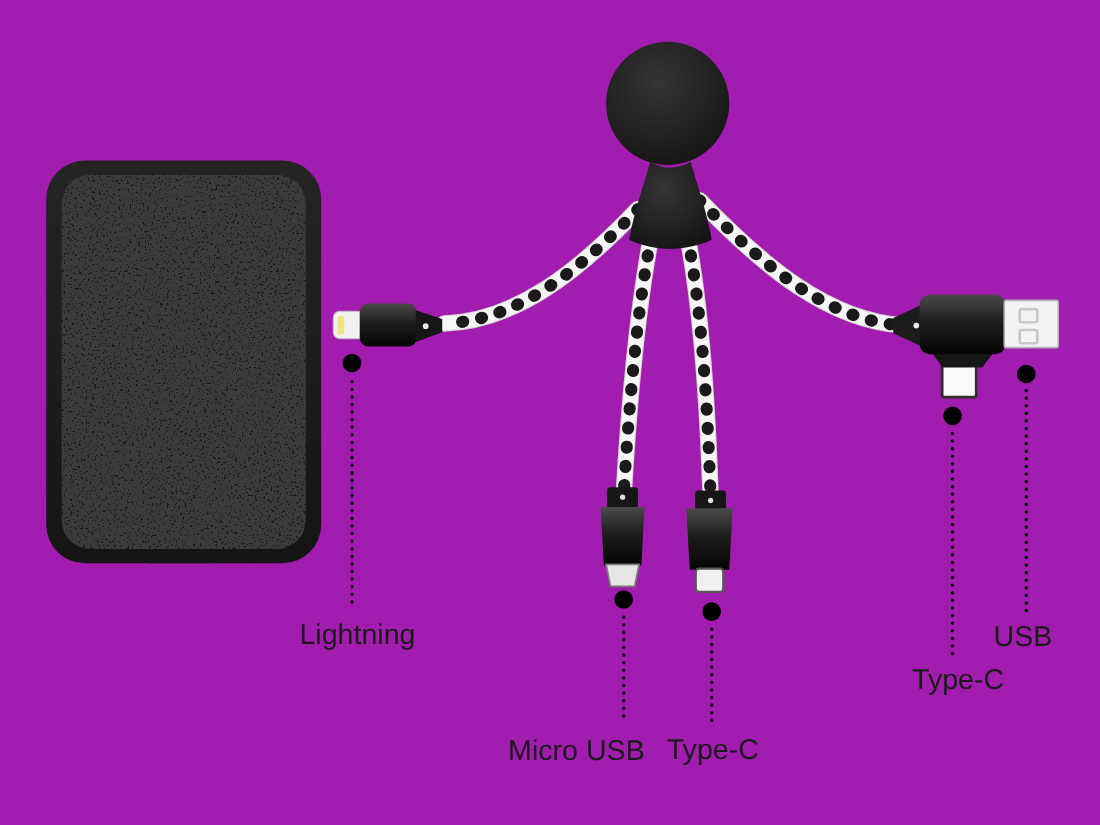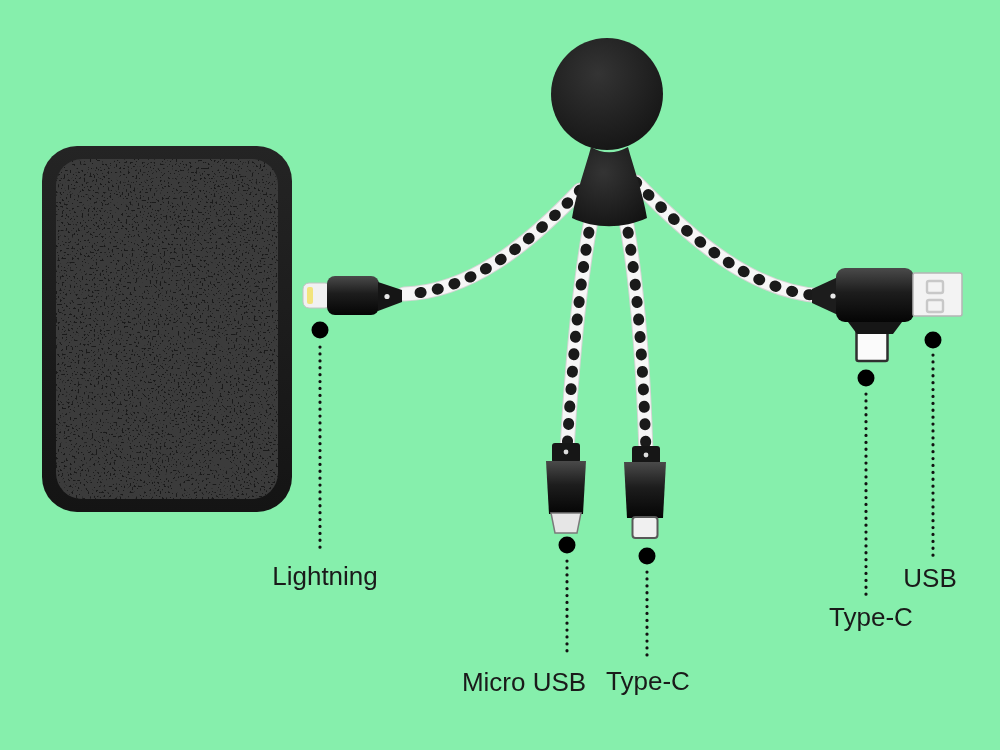--- a/index.html
+++ b/index.html
@@ -1,20 +1,20 @@
 <!DOCTYPE html>
 <html><head>
 <meta charset="utf-8">
 <style>
   html, body { margin: 0; padding: 0; background: #ffffff; }
   .stage {
     position: relative;
     width: 1000px;
     height: 750px;
-    background: #86efac;
+    background: #a21caf;
     font-family: "Liberation Sans", sans-serif;
     overflow: hidden;
   }
   svg { display: block; }
 
   .label {
     font-family: "Liberation Sans", sans-serif;
     font-size: 26px;
     fill: #1a1a1a;
     text-anchor: middle;

